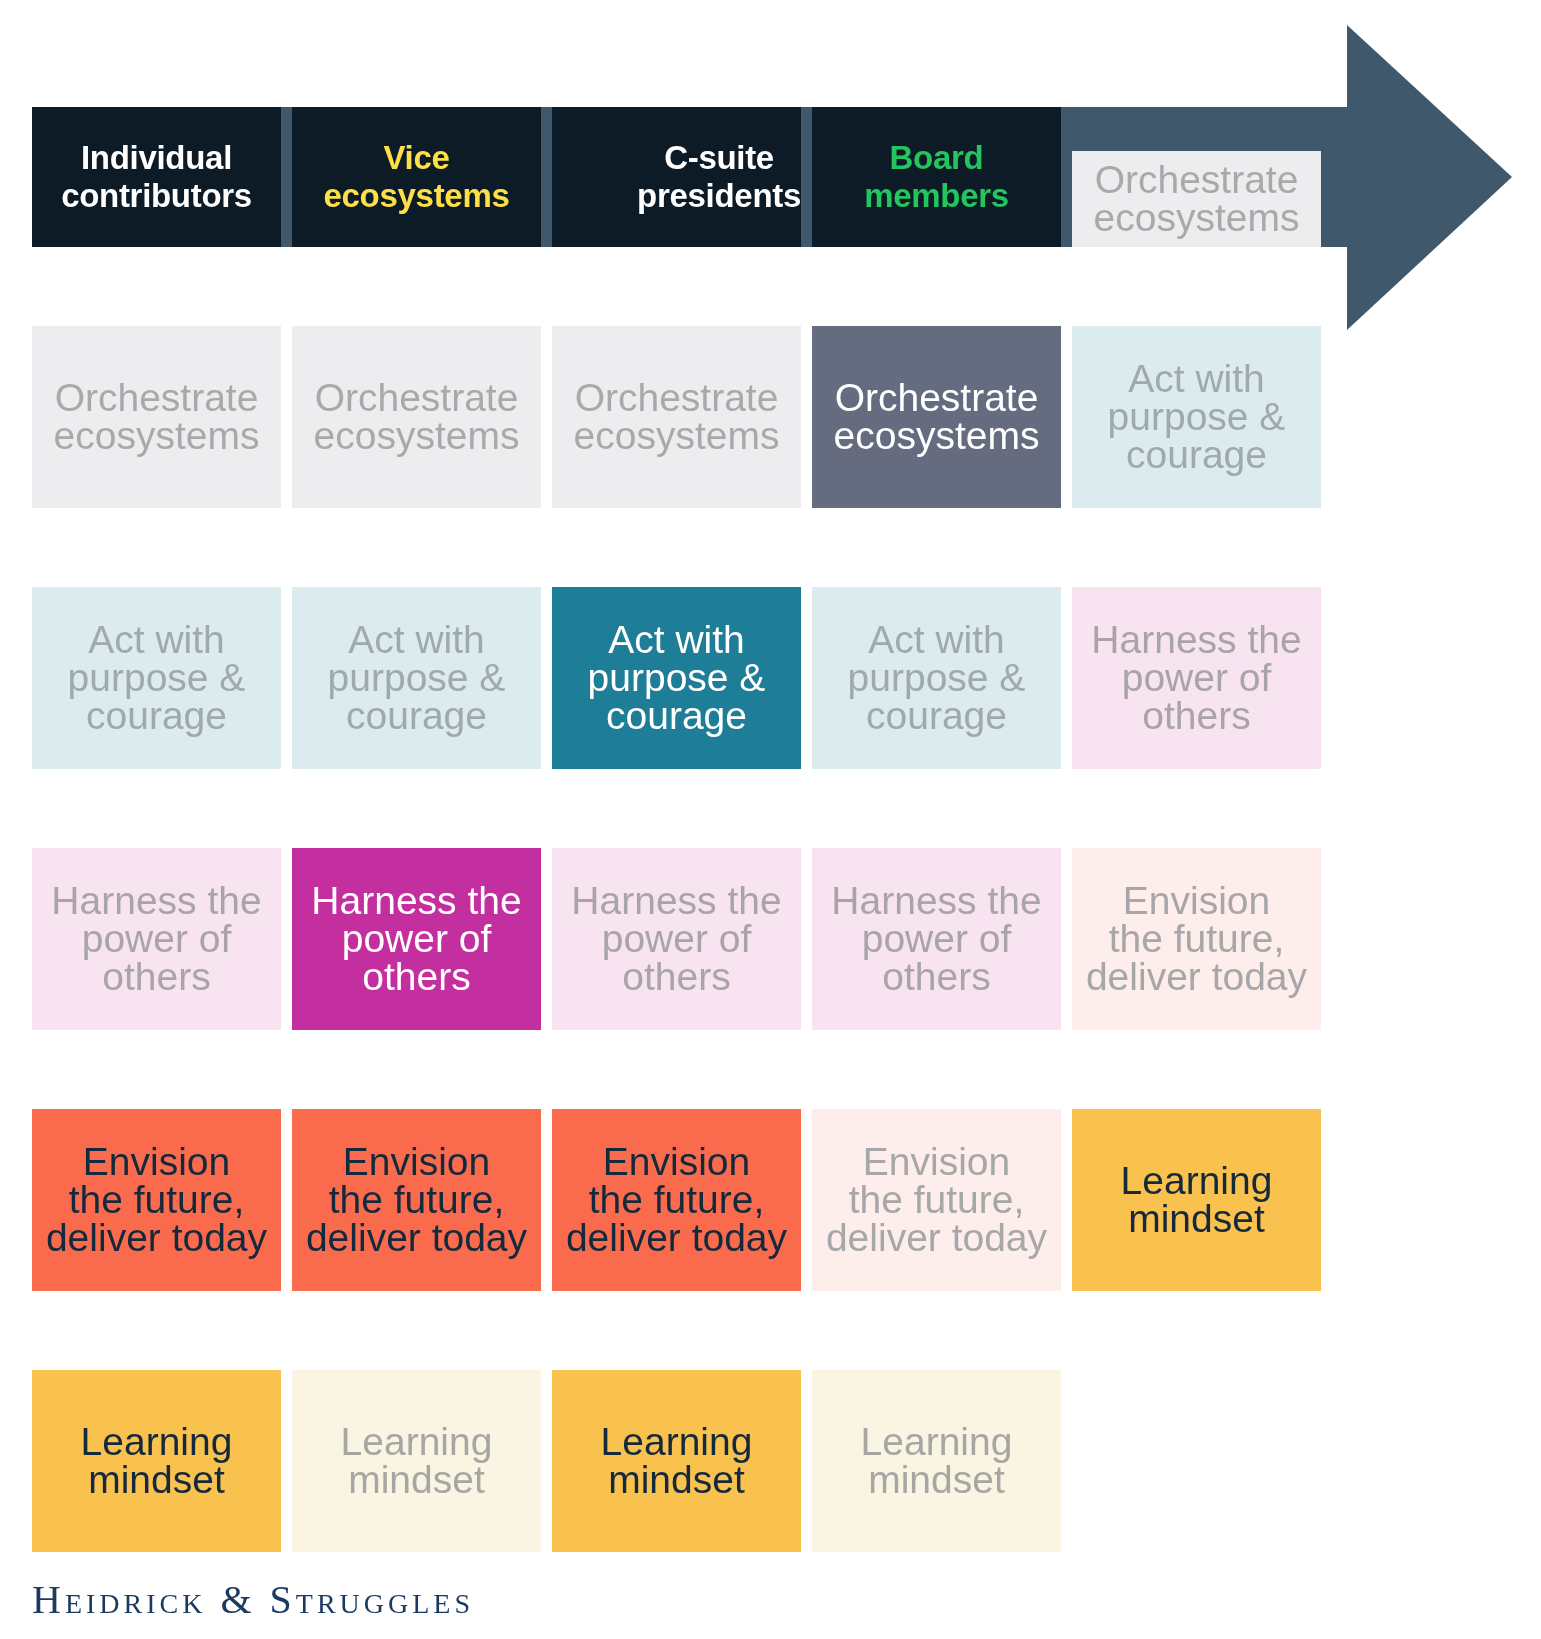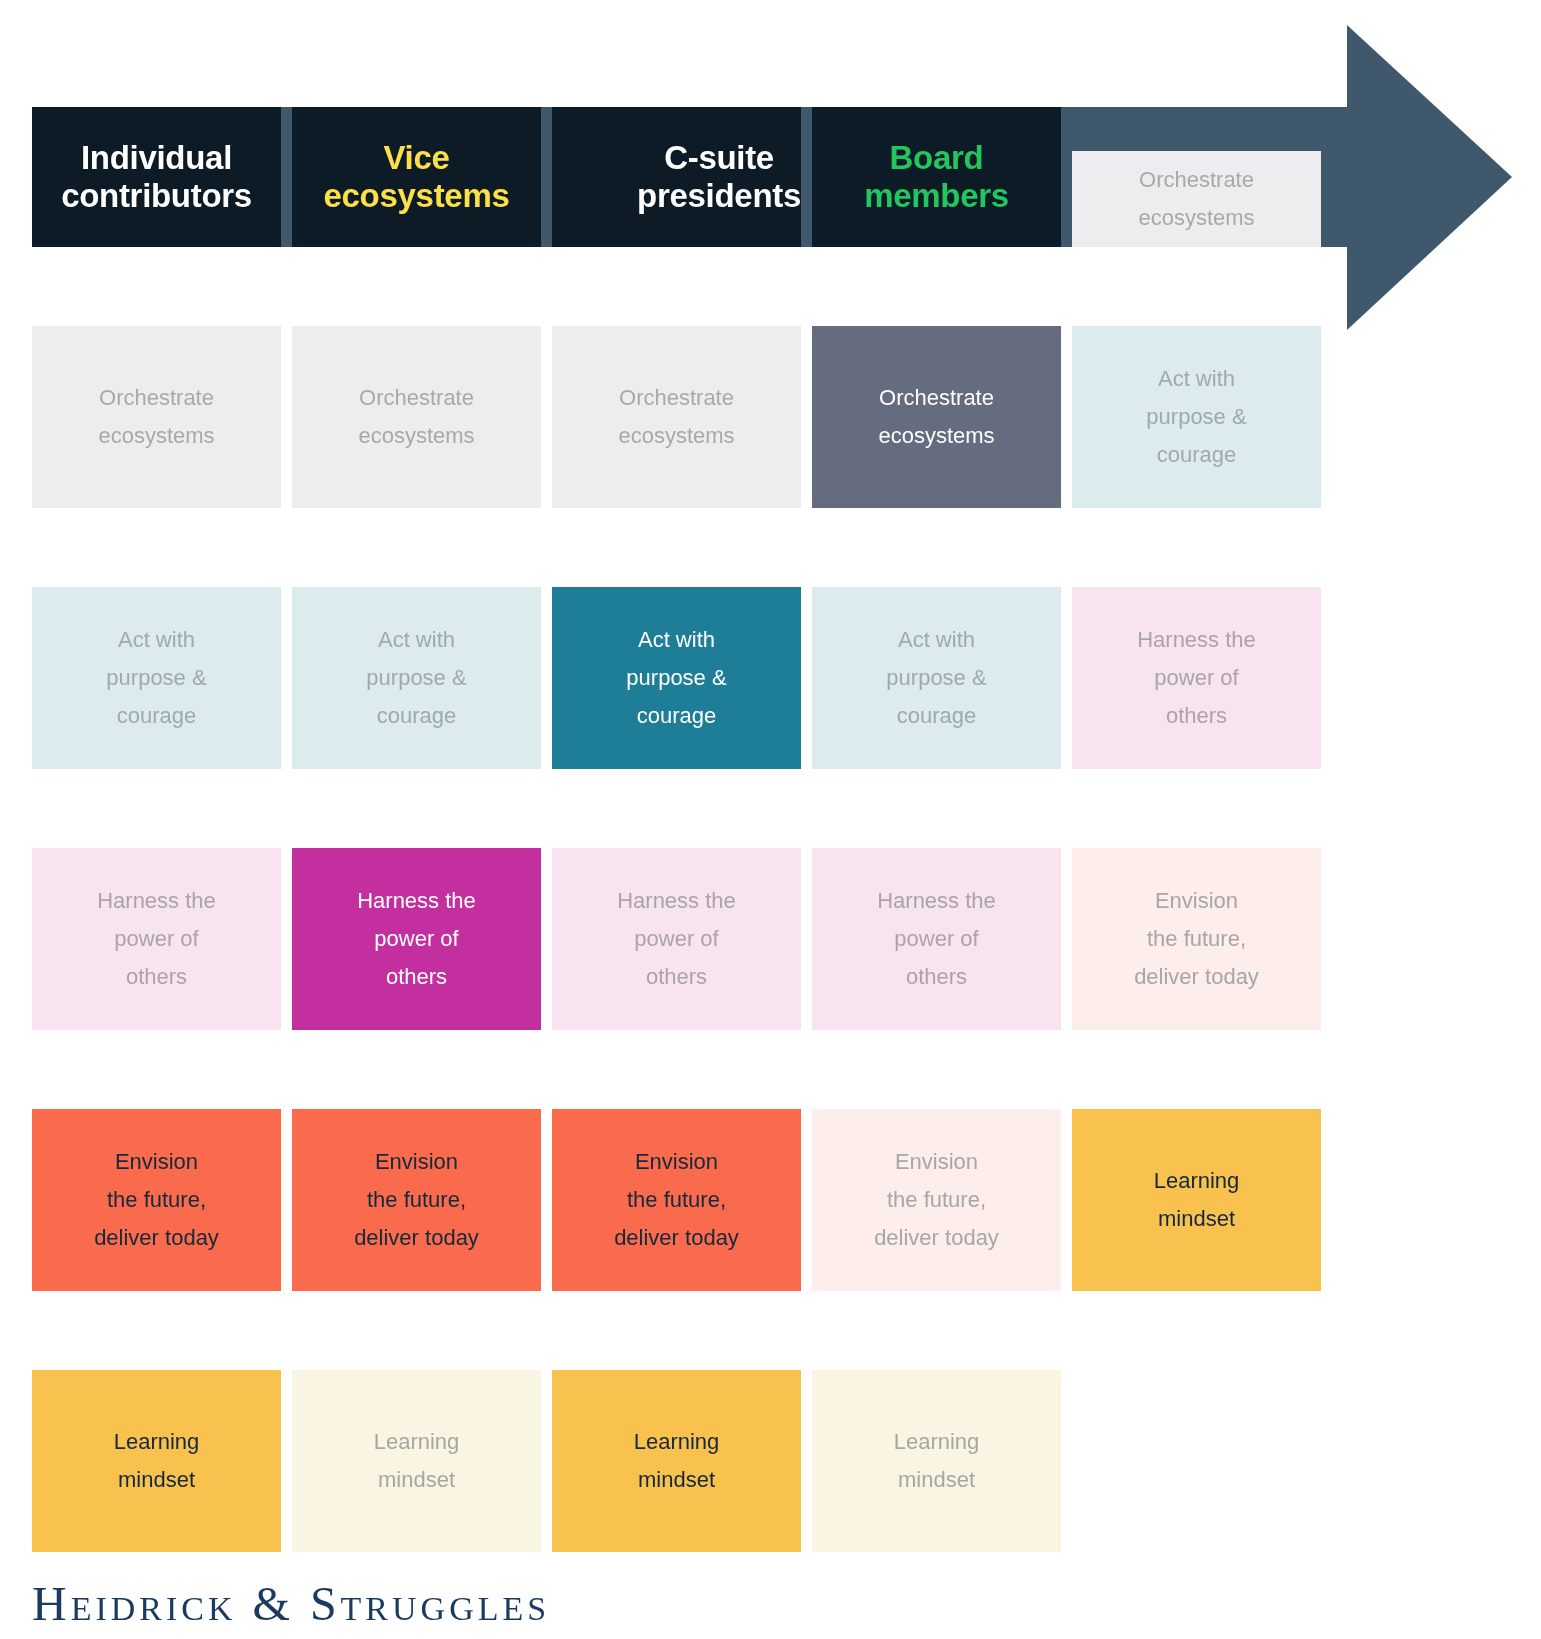--- a/index.html
+++ b/index.html
@@ -36,30 +36,30 @@
   .hcell{
     display:flex;align-items:center;justify-content:center;
     text-align:center;
     font-size:33px;line-height:38px;
     font-weight:800;
     letter-spacing:-0.3px;
   }
   .cell{
     display:flex;align-items:center;justify-content:center;
     text-align:center;
-    font-size:22px;line-height:38px;
+    font-size:39px;line-height:38px;
     font-weight:400;
     margin-top:44px;
   }
   .logo{
     position:absolute;
     left:32px;top:1576px;
     font-family:"Liberation Serif","DejaVu Serif",serif;
     font-variant:small-caps;
-    font-size:48px;
+    font-size:40px;
     letter-spacing:4px;
     color:#1b3a5f;
     white-space:nowrap;
   }
 </style>
 </head>
 <body>
 
 <div class="canvas">
   <div class="arrow-body" style="background: rgb(63, 88, 107);"></div>

